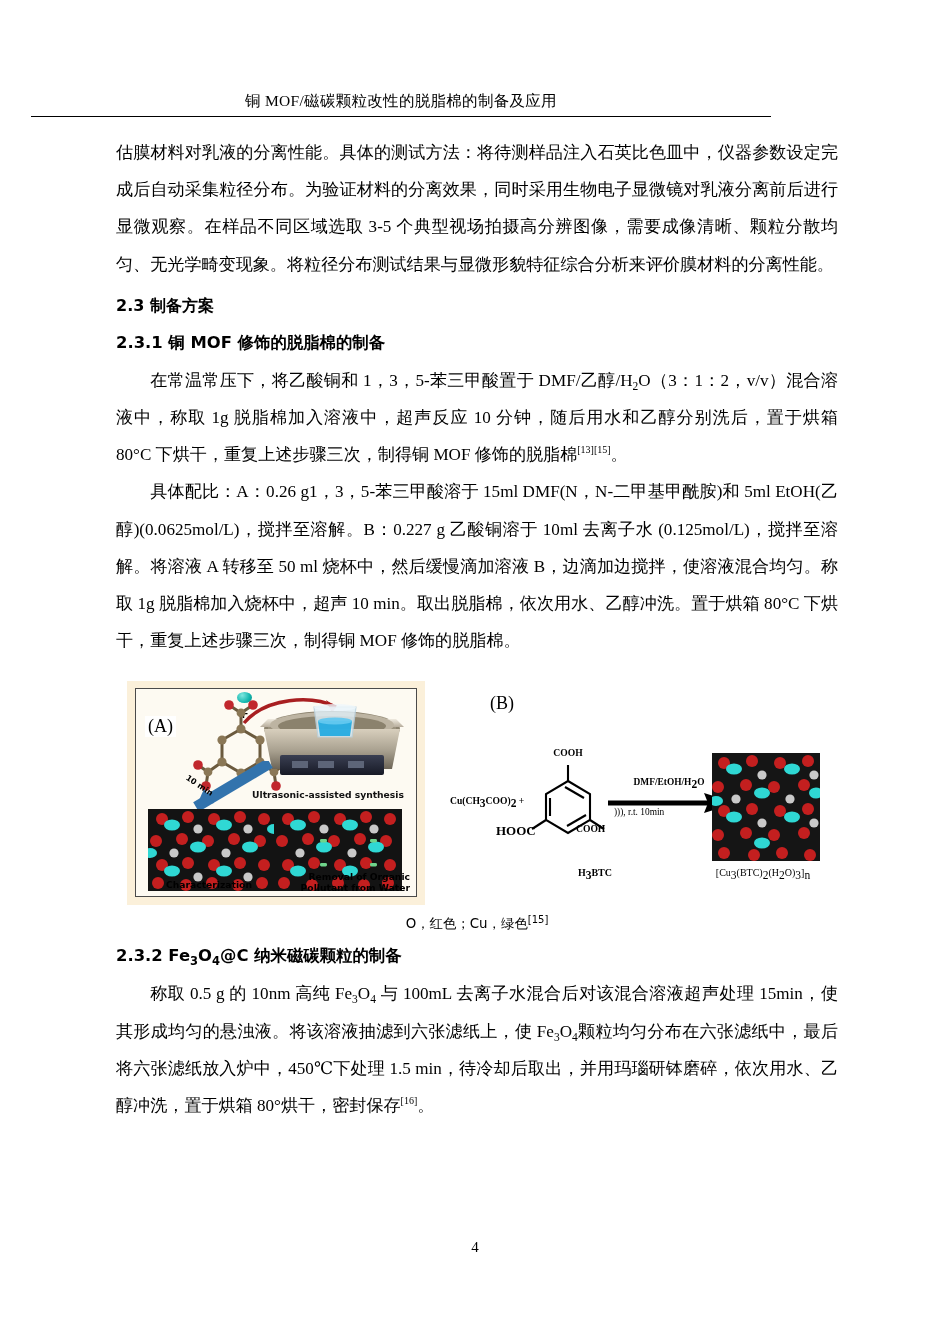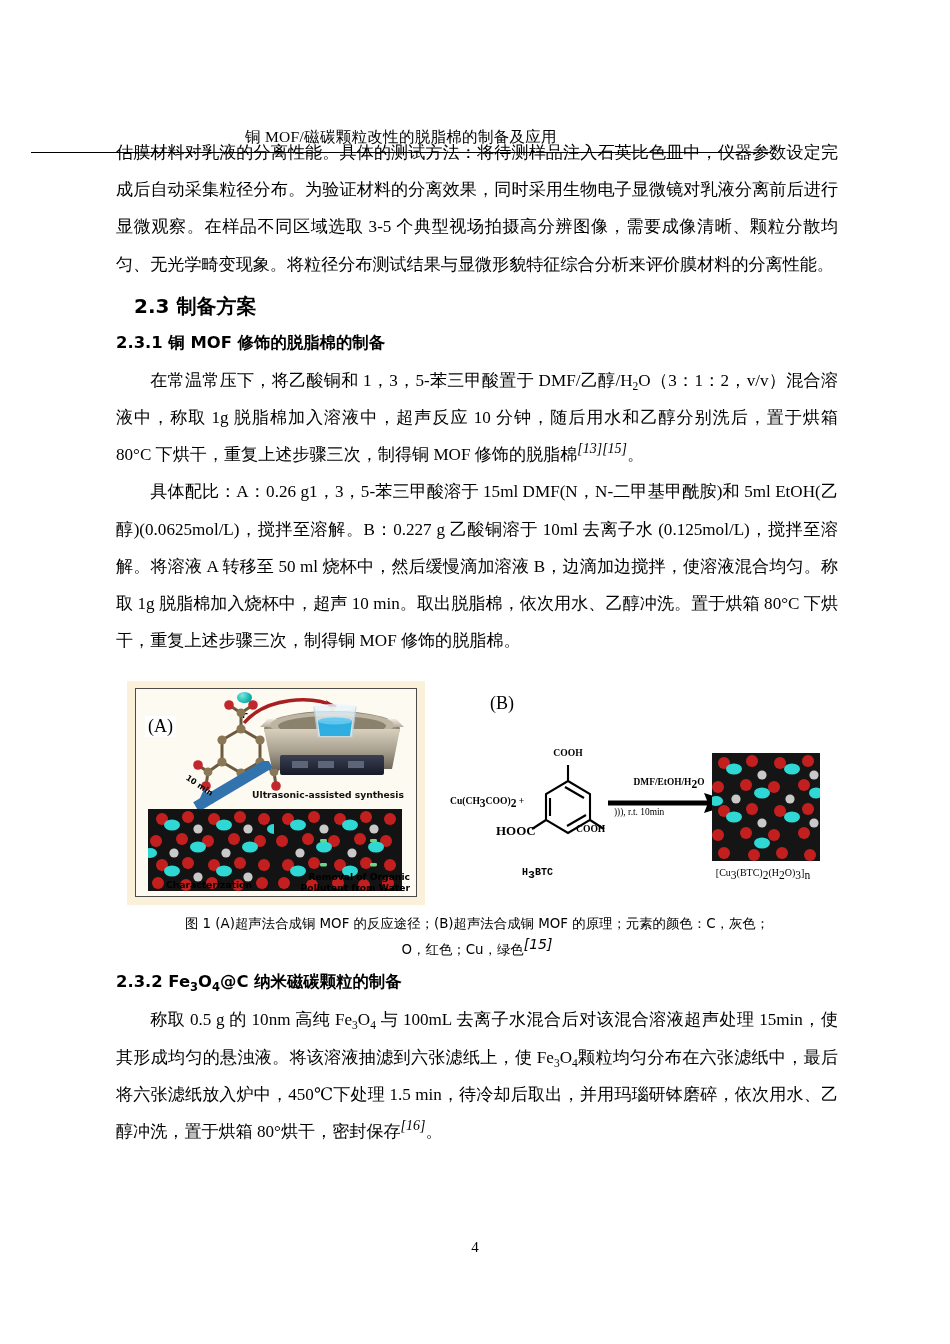--- a/index.html
+++ b/index.html
@@ -14,21 +14,20 @@
     overflow: hidden;
   }
 
   .page { position: relative; width: 950px; height: 1344px; padding: 0; }
 
   
   .header-zone {
     position: absolute;
     left: 0; top: 92px;
     width: 802px;
-    margin-top: 36px;
   }
   .header-title {
     text-align: center;
     font-size: 15.5px;
     letter-spacing: 0.3px;
     line-height: 1.2;
     font-family: "Liberation Serif", "DejaVu Serif", serif;
   }
   .header-rule {
     margin: 5px auto 0 auto;
@@ -49,35 +48,35 @@
     font-size: 17.1px;
     line-height: 37.2px;
     text-align: justify;
     text-justify: inter-character;
     text-align-last: left;
     font-family: "Liberation Serif", "DejaVu Serif", serif;
   }
   p.indent { text-indent: 2em; }
 
   h2.sec-h2 {
-    margin: 5px 0 2px 18px;
-    font-size: 20px;
+    margin: 5px 0 2px 0;
+    font-size: 16px;
     line-height: 36px;
     font-weight: bold;
     font-family: "DejaVu Sans", "Liberation Sans", sans-serif;
   }
   h3.sec-h3 {
     margin: 2px 0 2px 0;
     font-size: 16.4px;
     line-height: 34px;
     font-weight: bold;
     font-family: "DejaVu Sans", "Liberation Sans", sans-serif;
   }
 
-  sup.ref { font-size: 14px; vertical-align: super; line-height: 0; font-style: italic; }
+  sup.ref { font-size: 10px; vertical-align: super; line-height: 0; }
   sub.sb  { font-size: 11.5px; vertical-align: sub;  line-height: 0; }
 
   
   .figure-block {
     margin-top: 14px;
     position: relative;
     width: 722px;
   }
   .figure-row {
     position: relative;
@@ -174,23 +173,23 @@
     font-family: "Liberation Serif", "DejaVu Serif", serif;
   }
   .rxn-cond-bot {
     position: absolute; left: 166px; top: 48px;
     width: 110px; text-align: left;
     font-size: 9.4px; font-weight: normal;
     font-family: "Liberation Serif", "DejaVu Serif", serif;
   }
   .h3btc-label {
     position: absolute; left: 74px; top: 108px;
-    width: 90px; text-align: left;
+    width: 90px; text-align: right;
     font-size: 10px; font-weight: bold;
-    font-family: Liberation Mono, monospace;
+    font-family: Liberation Serif, serif;
   }
   .product-label {
     position: absolute; right: -2px; top: 108px;
     width: 150px; text-align: center;
     font-size: 10px; font-weight: normal;
     font-family: "Liberation Serif", "DejaVu Serif", serif;
   }
   .cooh-top {
     position: absolute; left: 84px; top: -12px;
     width: 72px; text-align: center;
@@ -522,21 +521,20 @@
                 <circle cx="50" cy="70" r="4.6"></circle>
                   <circle cx="102" cy="70" r="4.6"></circle>
               </g>
             </svg>
             <span class="product-label"><span>[Cu</span><sub class="sb">3</sub><span>(BTC)</span><sub class="sb">2</sub><span>(H</span><sub class="sb">2</sub><span>O)</span><sub class="sb">3</sub><span>]</span><sub class="sb">n</sub></span>
           </div>
         </div>
       </div>
 
       <div class="fig-caption">
-        <span>图 1 (A)超声法合成铜 MOF 的反应途径；(B)超声法合成铜 MOF 的原理；元素的颜色：C，灰色；</span>
         <span class="line2"><span>O，红色；Cu，绿色</span><sup class="ref">[15]</sup></span>
       </div>
     </div>
 
     <h3 class="sec-h3"><span>2.3.2 Fe</span><sub class="sb">3</sub><span>O</span><sub class="sb">4</sub><span>@C 纳米磁碳颗粒的制备</span></h3>
 
     <p class="body-para indent"><span>称取 0.5 g 的 10nm 高纯 Fe</span><sub class="sb">3</sub><span>O</span><sub class="sb">4</sub><span> 与 100mL 去离子水混合后对该混合溶液超声处理 15min，使其形成均匀的悬浊液。将该溶液抽滤到六张滤纸上，使 Fe</span><sub class="sb">3</sub><span>O</span><sub class="sb">4</sub><span>颗粒均匀分布在六张滤纸中，最后将六张滤纸放入炉中，450℃下处理 1.5 min，待冷却后取出，并用玛瑙研钵磨碎，依次用水、乙醇冲洗，置于烘箱 80°烘干，密封保存</span><sup class="ref">[16]</sup><span>。</span></p>
 
   </div>
 

